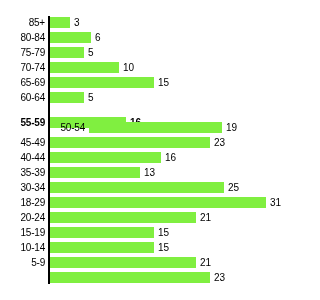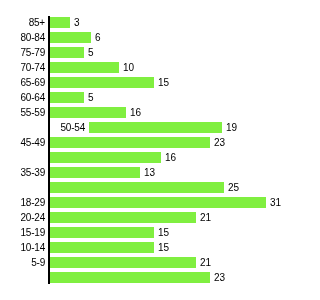--- a/index.html
+++ b/index.html
@@ -94,45 +94,47 @@
       <div class="bar-row" style="top: 75px;">
         <span class="cat-label">65-69</span>
         <div class="bar" style="left: 49px; width: 105px; background: rgb(128, 239, 64);"></div>
         <span class="val-label" style="left: 158px; color: rgb(0, 0, 0);">15</span>
       </div>
       <div class="bar-row" style="top: 90px;">
         <span class="cat-label">60-64</span>
         <div class="bar" style="left: 49px; width: 35px; background: rgb(128, 239, 64);"></div>
         <span class="val-label" style="left: 88px; color: rgb(0, 0, 0);">5</span>
       </div>
-      <div class="bar-row" style="top: 105px;">
+      <div class="bar-row" style="top: 115px; font-weight: bold;">
         <span class="cat-label">55-59</span>
         <div class="bar" style="left: 49px; width: 77px; background: rgb(128, 239, 64);"></div>
         <span class="val-label" style="left: 130px; color: rgb(0, 0, 0);">16</span>
       </div>
       <div class="bar-row" style="top: 120px; margin-left: 40px;">
         <span class="cat-label">50-54</span>
         <div class="bar" style="left: 49px; width: 133px; background: rgb(128, 239, 64);"></div>
         <span class="val-label" style="left: 186px; color: rgb(0, 0, 0);">19</span>
       </div>
       <div class="bar-row" style="top: 135px;">
         <span class="cat-label">45-49</span>
         <div class="bar" style="left: 49px; width: 161px; background: rgb(128, 239, 64);"></div>
         <span class="val-label" style="left: 214px; color: rgb(0, 0, 0);">23</span>
       </div>
       <div class="bar-row" style="top: 150px;">
+        <span class="cat-label">40-44</span>
         <div class="bar" style="left: 49px; width: 112px; background: rgb(128, 239, 64);"></div>
         <span class="val-label" style="left: 165px; color: rgb(0, 0, 0);">16</span>
       </div>
       <div class="bar-row" style="top: 165px;">
         <span class="cat-label">35-39</span>
         <div class="bar" style="left: 49px; width: 91px; background: rgb(128, 239, 64);"></div>
         <span class="val-label" style="left: 144px; color: rgb(0, 0, 0);">13</span>
       </div>
       <div class="bar-row" style="top: 180px;">
+        <span class="cat-label">30-34</span>
         <div class="bar" style="left: 49px; width: 175px; background: rgb(128, 239, 64);"></div>
         <span class="val-label" style="left: 228px; color: rgb(0, 0, 0);">25</span>
       </div>
       <div class="bar-row" style="top: 195px;">
         <span class="cat-label">18-29</span>
         <div class="bar" style="left: 49px; width: 217px; background: rgb(128, 239, 64);"></div>
         <span class="val-label" style="left: 270px; color: rgb(0, 0, 0);">31</span>
       </div>
       <div class="bar-row" style="top: 210px;">
         <span class="cat-label">20-24</span>

